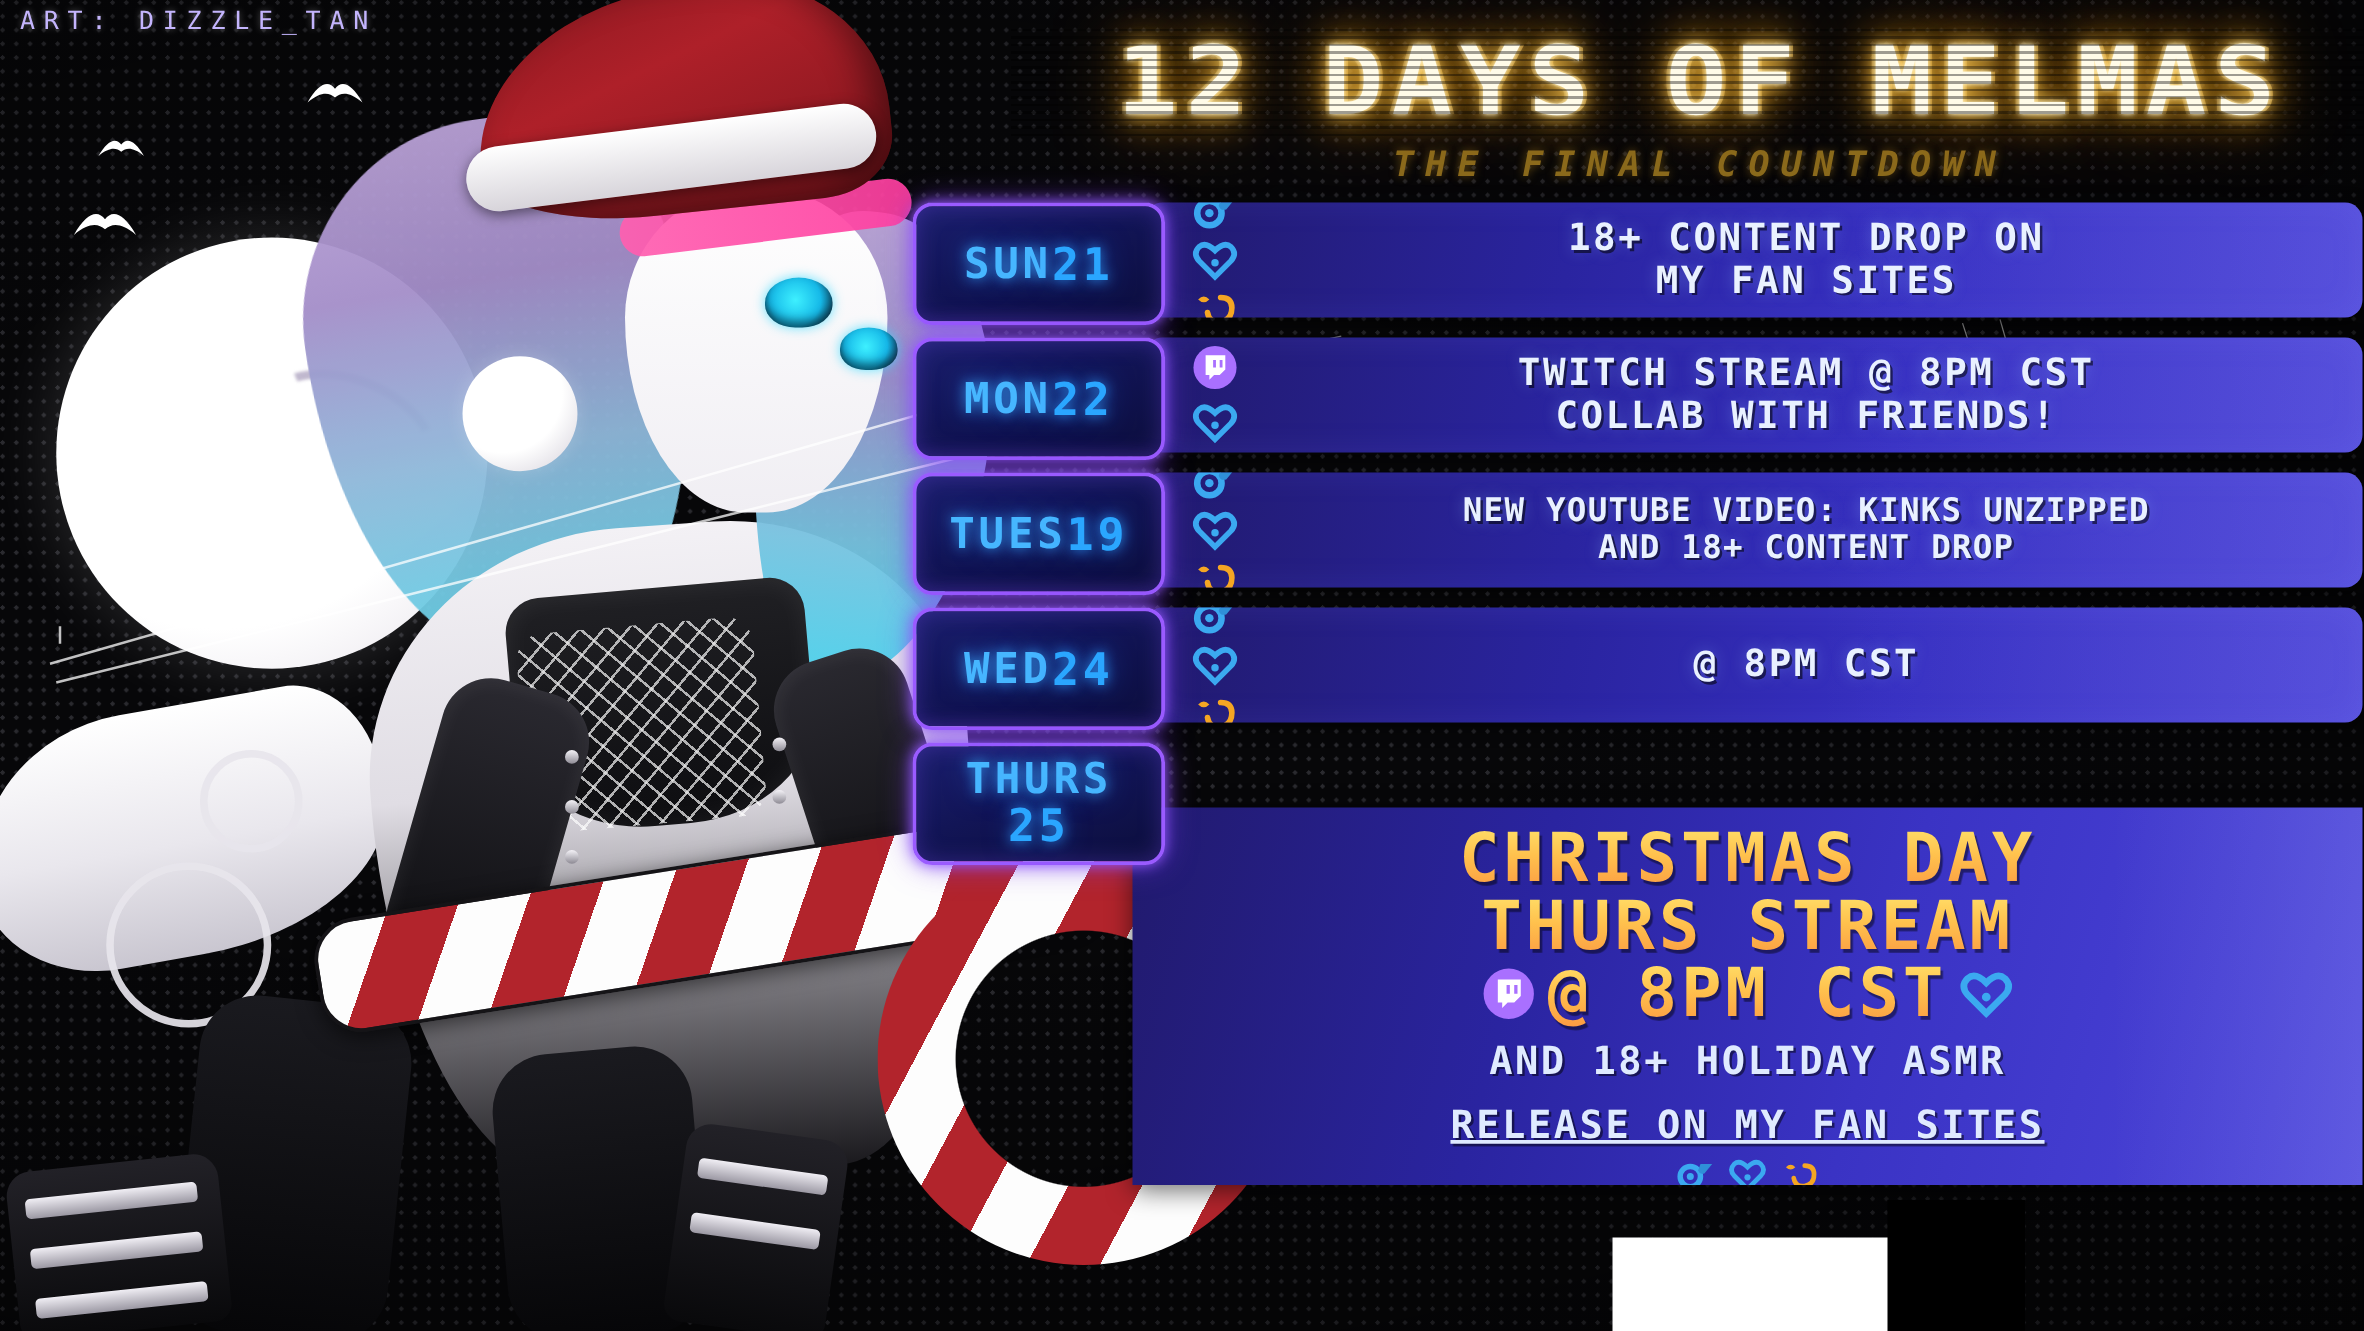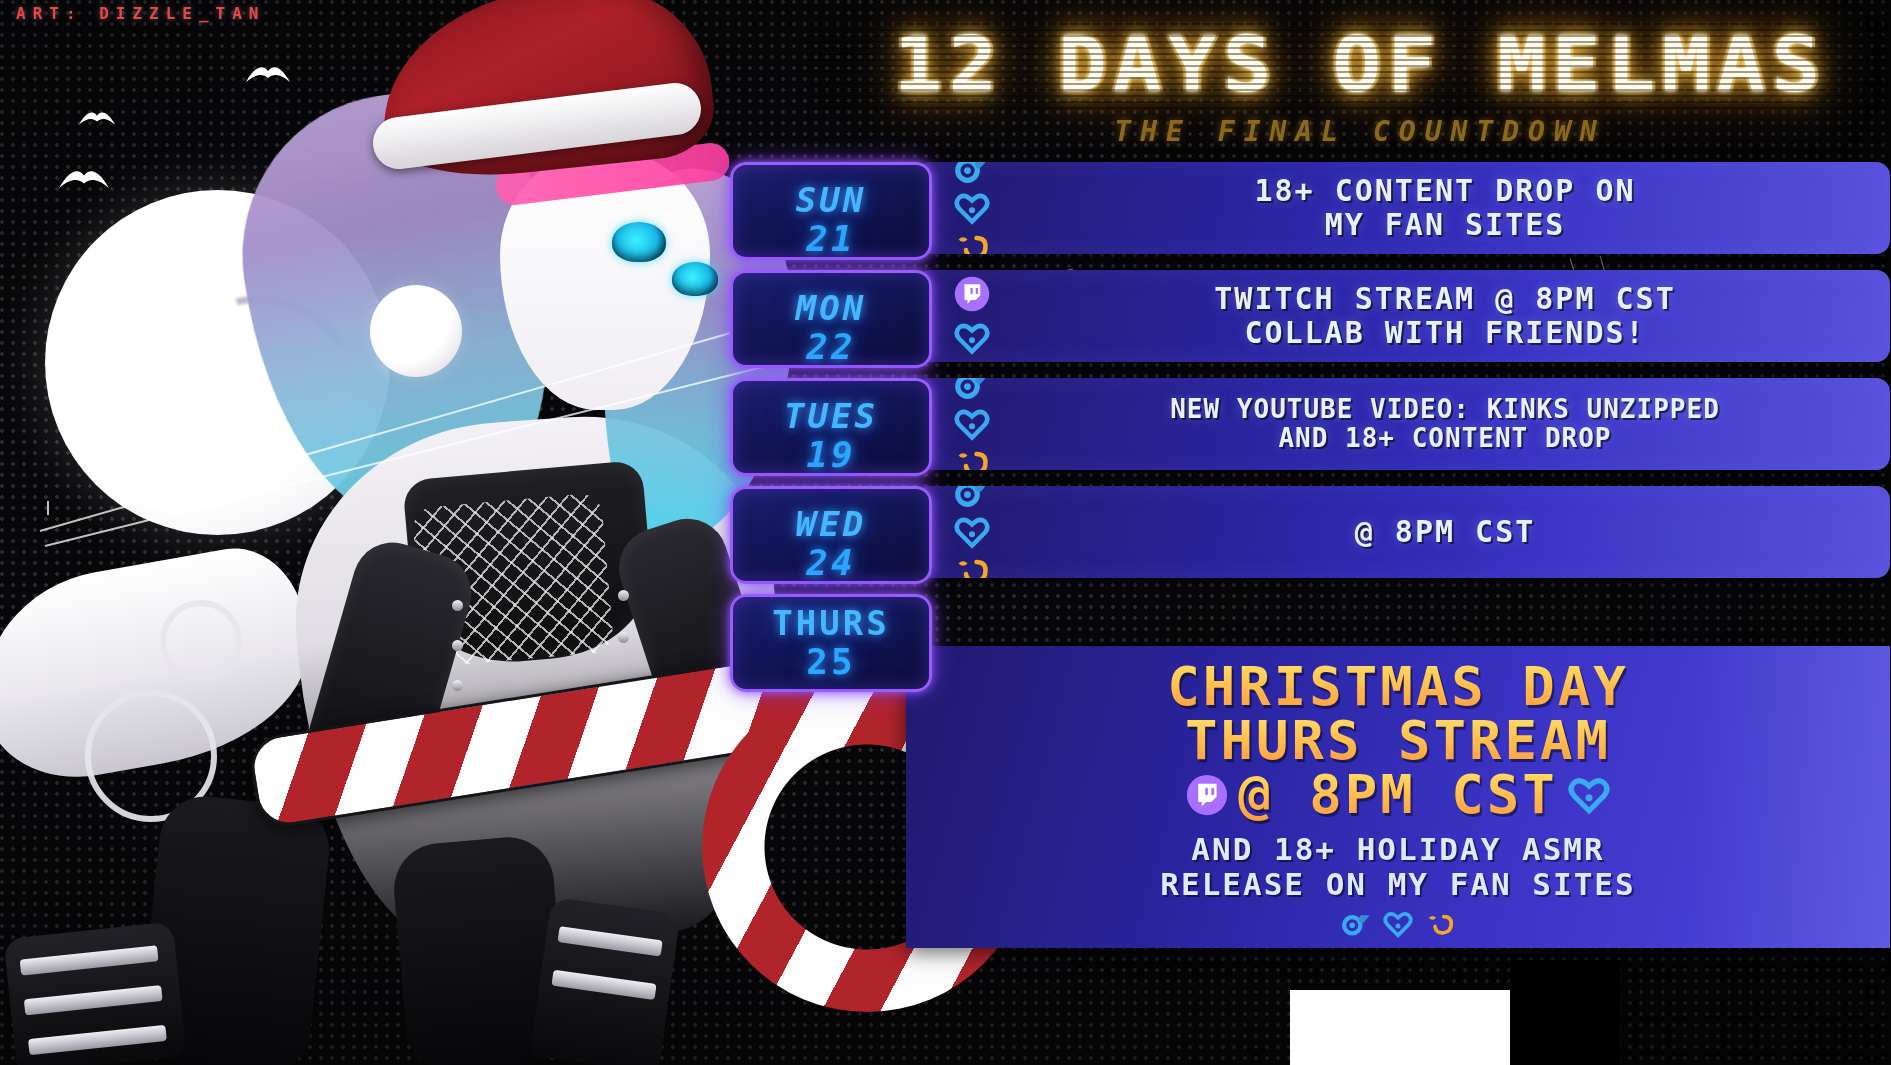--- a/index.html
+++ b/index.html
@@ -16,21 +16,21 @@
     background-image:radial-gradient(circle at 2px 2px, #2e2e33 1.6px, transparent 1.8px);
     background-size:11px 11px;
     opacity:.9;
   }
   .vig{position:absolute;inset:0;
     background:radial-gradient(ellipse at 30% 45%, rgba(0,0,0,0) 30%, rgba(0,0,0,.55) 100%);}
 
   
   #art-credit{
     position:absolute;left:16px;top:4px;z-index:60;
-    color:#ef4444;font-size:16px;letter-spacing:7px;font-weight:bold;
+    color:#c4b5fd;font-size:20px;letter-spacing:7px;font-weight:normal;
     font-family:"DejaVu Sans Mono", monospace;
     text-shadow:0 0 6px rgba(255,255,255,.35);
   }
 
   
   #art{position:absolute;left:0;top:0;width:980px;height:1065px;z-index:20;}
   .moon{
     position:absolute;left:45px;top:190px;width:345px;height:345px;border-radius:50%;
     background:radial-gradient(circle at 38% 35%, #ffffff 62%, #f2f0f4 80%, #e6e3ea 100%);
     box-shadow:0 0 55px rgba(255,255,255,.16);
@@ -193,23 +193,22 @@
   .day-badge{
     position:relative;z-index:5;
     width:196px;min-width:196px;height:92px;
     border-radius:16px;
     background:linear-gradient(160deg,#1b1f6e 0%, #121556 45%, #0c0e3c 100%);
     border:3px solid #9a5bff;
     box-shadow:
       0 0 10px rgba(150,90,255,.95),
       0 0 24px rgba(120,60,235,.6),
       inset 0 0 18px rgba(90,60,190,.45);
-    display:flex;flex-direction:column;align-items:center;justify-content:flex-end;
+    display:flex;align-items:center;justify-content:center;
     line-height:1;
-    font-style:italic;
   }
   .day-name{
     font-family:"DejaVu Sans Mono", monospace;
     font-size:34px;font-weight:bold;letter-spacing:3px;
     color:#46b6ff;
     text-shadow:0 0 10px rgba(60,170,255,.85), 0 0 22px rgba(40,120,255,.5);
   }
   .day-num{
     margin-top:4px;
     font-family:"DejaVu Sans Mono", monospace;
@@ -512,21 +511,21 @@
                 <rect x="22" y="16" width="3" height="8" fill="#a970ff"></rect>
                 <rect x="29" y="16" width="3" height="8" fill="#a970ff"></rect>
               </svg>
             <span class="xl">@ 8PM CST</span>
             <svg class="ico" style="width:42px;height:42px;" viewBox="0 0 48 48">
                 <path d="M24 42 L7 25 Q0 17 7 10 Q14 4 24 14 Q34 4 41 10 Q48 17 41 25 Z" fill="none" stroke="#3ba9f0" stroke-width="6"></path>
                 <circle cx="24" cy="27" r="4" fill="#3ba9f0"></circle>
               </svg>
           </div>
           <div class="xs">AND 18+ HOLIDAY ASMR</div>
-          <div class="xs" style="margin-top:0;">RELEASE ON MY FAN SITES</div>
+          <div class="xs" style="margin-top:16px;text-decoration:underline;">RELEASE ON MY FAN SITES</div>
           <div class="xicons">
             <svg class="ico" viewBox="0 0 48 48">
                 <circle cx="18" cy="26" r="13" fill="none" stroke="#3ba9f0" stroke-width="7"></circle>
                 <circle cx="18" cy="26" r="4.5" fill="#3ba9f0"></circle>
                 <path d="M31 10 L46 10 L36 22 Q30 24 28 18 Z" fill="#2f8fd8"></path>
               </svg>
             <svg class="ico" viewBox="0 0 48 48">
                 <path d="M24 42 L7 25 Q0 17 7 10 Q14 4 24 14 Q34 4 41 10 Q48 17 41 25 Z" fill="none" stroke="#3ba9f0" stroke-width="6"></path>
                 <circle cx="24" cy="27" r="4" fill="#3ba9f0"></circle>
               </svg>

